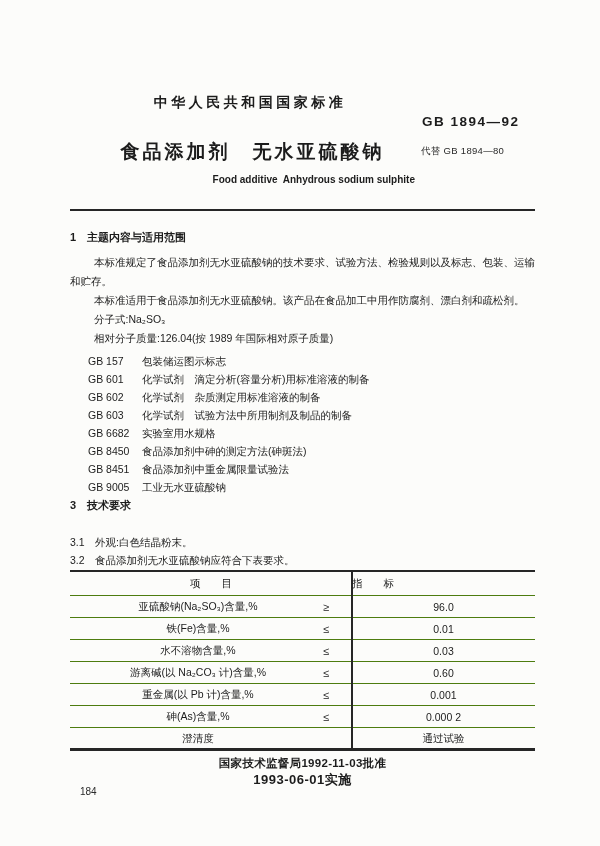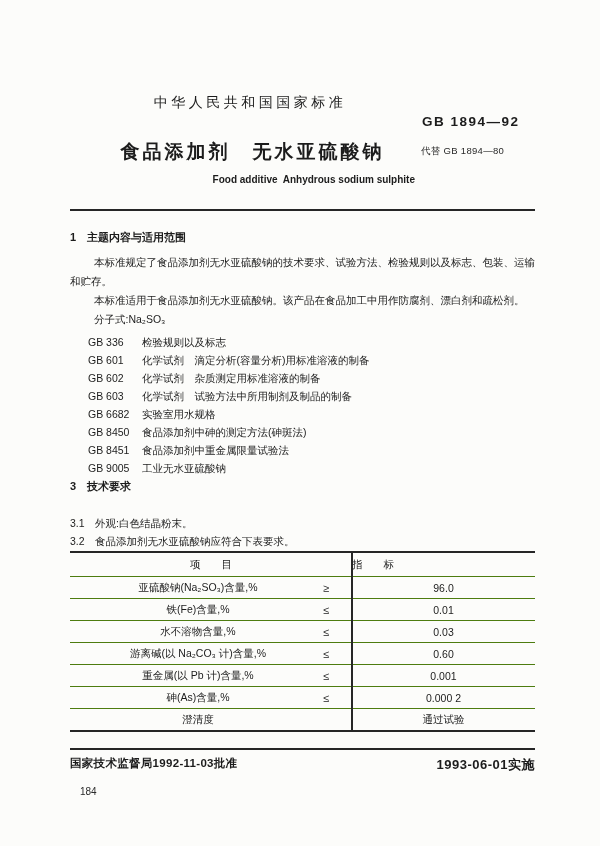--- a/index.html
+++ b/index.html
@@ -11,21 +11,21 @@
     font-family:"Liberation Sans","DejaVu Sans",sans-serif;
     overflow:hidden;
     margin:0 auto;
   }
   .content { position:absolute; left:70px; top:0; width:465px; }
   .pre { white-space:pre; }
 
   
   .country-title {
     margin-top:94px; text-align:center; padding-right:105px;
-    font-size:14px; font-weight:normal; letter-spacing:3.5px; line-height:16px;
+    font-size:14px; font-weight:bold; letter-spacing:3.5px; line-height:16px;
   }
   .main-title {
     margin-top:31px; text-align:center; padding-right:100px;
     font-size:19px; font-weight:bold; letter-spacing:3px; line-height:22px;
   }
   .en-title {
     margin-top:10px; text-align:right; padding-right:120px;
     font-size:10px; font-weight:bold; line-height:13px;
   }
   .std-number {
@@ -68,21 +68,21 @@
   .c1 .lbl { flex:1; text-align:center; padding-left:26px; }
   .c1 .sym { width:52px; flex:none; text-align:center; font-size:11px; }
   .c2 { flex:1; text-align:center; }
   .thead .c1-h { width:282px; flex:none; text-align:center; }
   .thead .c2-h { flex:1; text-align:left; }
 
   
   .footer {
     position:absolute; left:70px; width:465px; top:748px;
     border-top:2px solid #262626; padding-top:6px;
-    display:flex; justify-content:space-between; align-items:flex-start;
+    display:flex; justify-content:space-between; align-items:center;flex-direction:column;
   }
   .approval { font-size:11.5px; font-weight:bold; letter-spacing:0.3px; }
   .implementation { font-size:13px; font-weight:bold; letter-spacing:0.5px; }
   .page-number { position:absolute; left:80px; top:786px; font-size:10px; color:#2a2a2a; }
 </style>
 </head>
 <body>
 
 <div class="page">
   <div class="content">
@@ -91,25 +91,26 @@
     <div class="std-number">GB 1894—92</div>
     <div class="main-title pre">食品添加剂　无水亚硫酸钠</div>
     <div class="replaces">代替 GB 1894—80</div>
     <div class="en-title pre">Food additive  Anhydrous sodium sulphite</div>
     <div class="header-rule"></div>
 
     <div class="sec-heading h1 pre">1　主题内容与适用范围</div>
     <p class="para p-first">本标准规定了食品添加剂无水亚硫酸钠的技术要求、试验方法、检验规则以及标志、包装、运输和贮存。</p>
     <p class="para">本标准适用于食品添加剂无水亚硫酸钠。该产品在食品加工中用作防腐剂、漂白剂和疏松剂。</p>
     <div class="plain-line">分子式:Na₂SO₃</div>
+    <div class="plain-line">相对分子质量:126.04(按 1989 年国际相对原子质量)</div>
 
     <div class="ref-list">
       <div class="ref-row">
-        <span class="ref-code">GB 336</span>
-        <span class="ref-title pre">检验规则以及标志</span>
+        <span class="ref-code">GB 157</span>
+        <span class="ref-title pre">包装储运图示标志</span>
       </div>
       <div class="ref-row">
         <span class="ref-code">GB 601</span>
         <span class="ref-title pre">化学试剂　滴定分析(容量分析)用标准溶液的制备</span>
       </div>
       <div class="ref-row">
         <span class="ref-code">GB 602</span>
         <span class="ref-title pre">化学试剂　杂质测定用标准溶液的制备</span>
       </div>
       <div class="ref-row">

